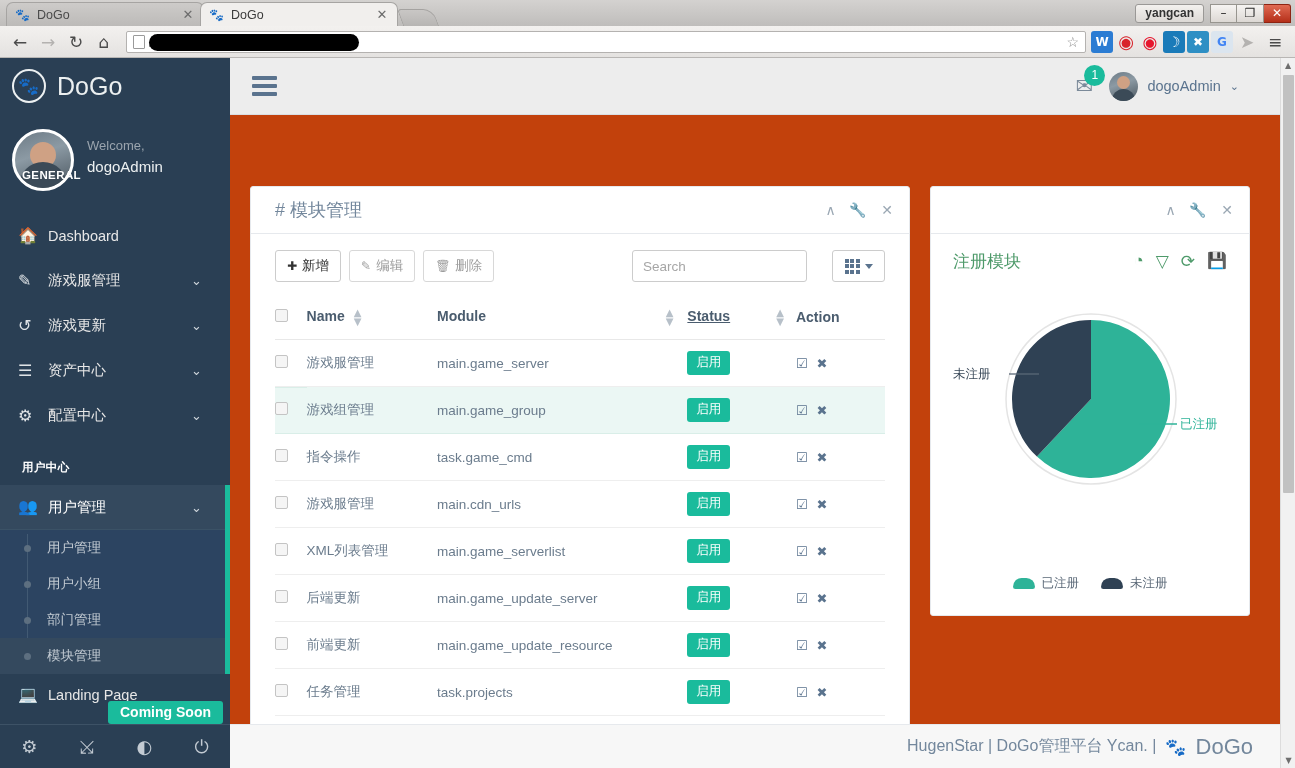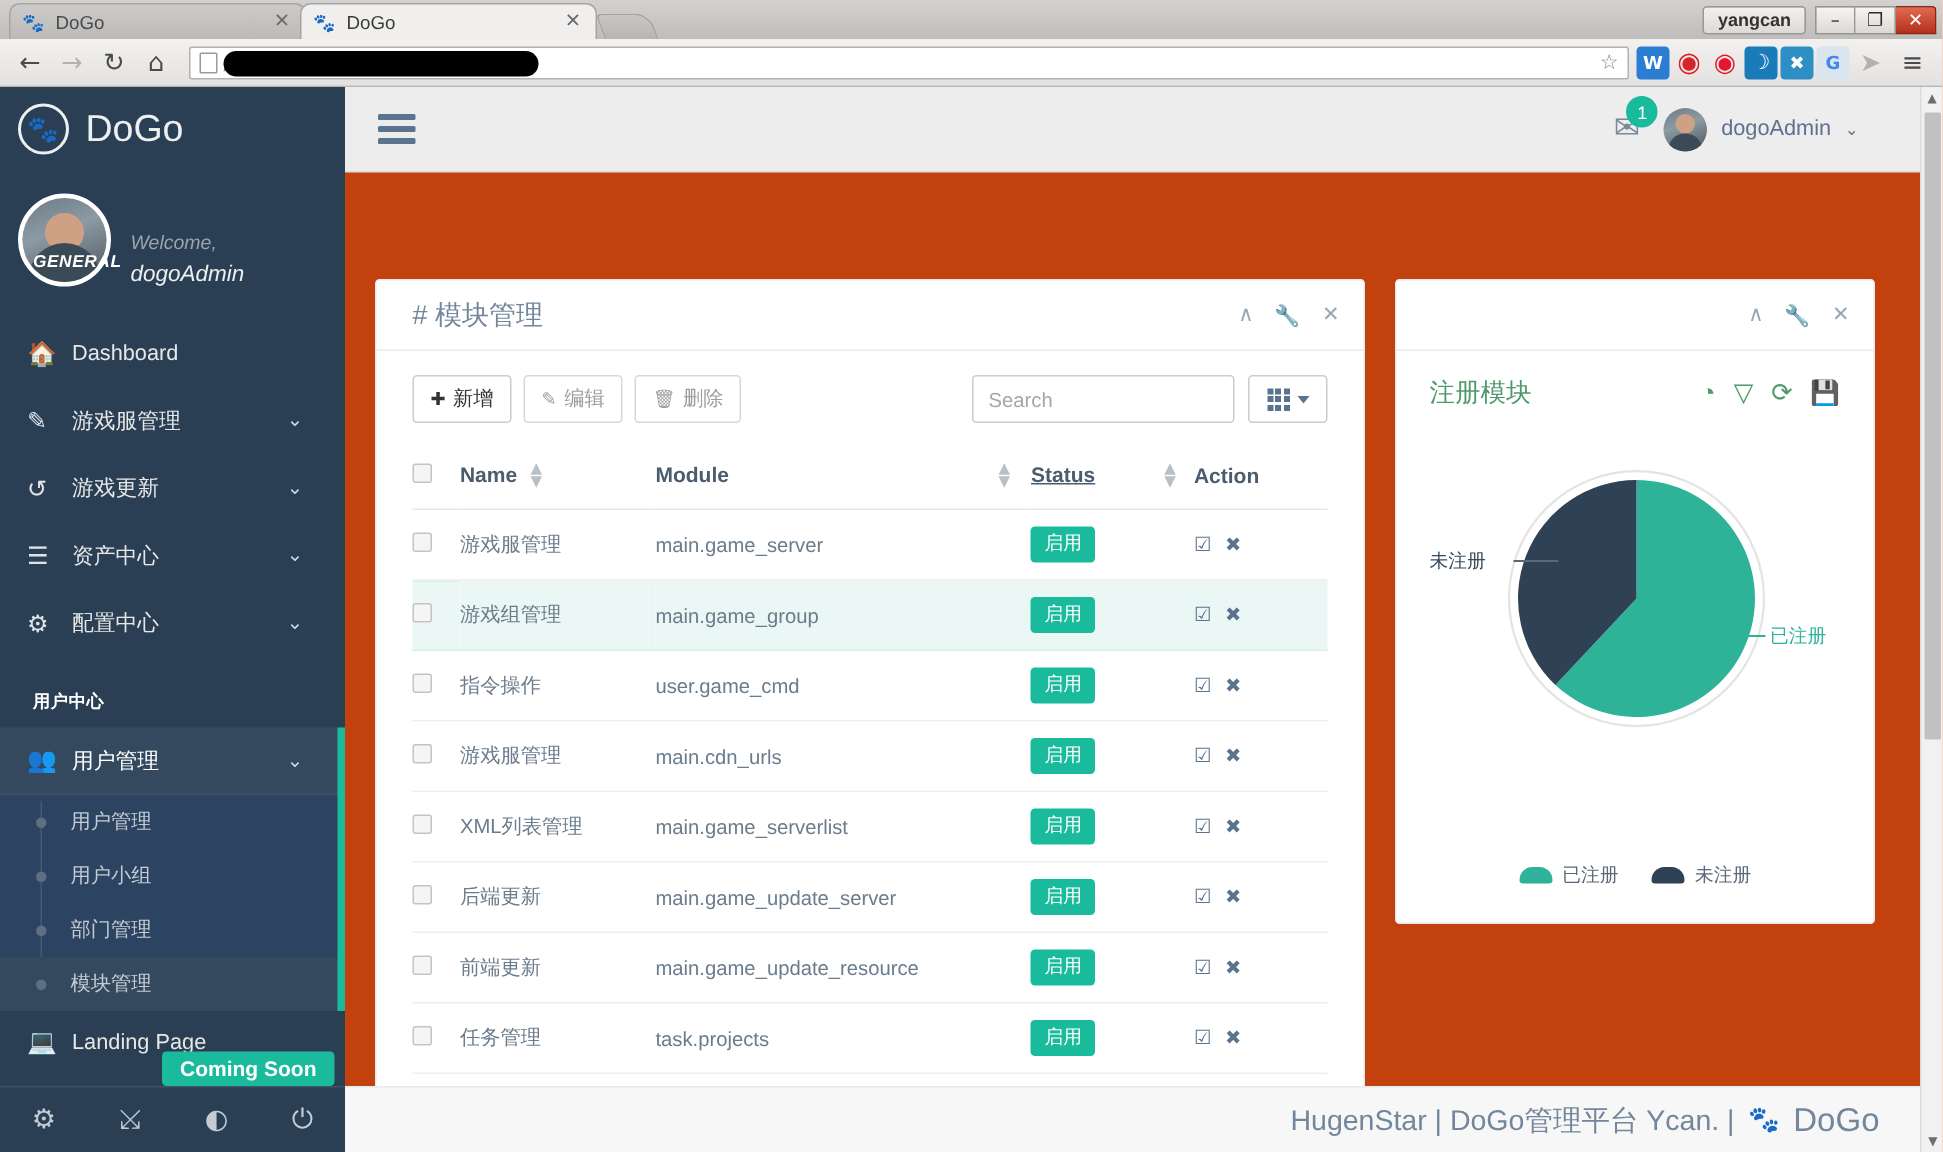--- a/index.html
+++ b/index.html
@@ -217,23 +217,22 @@
   }
   .brand-name {
     font-size: 25px;
     color: #ECF0F1;
     margin-left: 11px;
     font-weight: normal;
   }
   .profile {
     padding: 14px 0 6px 12px;
     display: flex;
-    align-items: flex-end;
+    align-items: flex-start;
     position: relative;
-    font-style: italic;
   }
   .avatar-lg {
     width: 62px; height: 62px;
     border-radius: 50%;
     border: 3px solid #fff;
     flex: 0 0 62px;
     background: linear-gradient(160deg,#6d7b86 0%, #8c9aa4 40%, #4a565f 100%);
     position: relative;
     overflow: hidden;
   }
@@ -473,21 +472,21 @@
     font-size: 13.5px;
     color: #333;
     display: flex;
     align-items: center;
     gap: 5px;
     cursor: pointer;
     font-family: "Liberation Sans", sans-serif;
   }
   .btn-default.muted { color: #9d9d9d; border-color: #d8d8d8; }
   .btn-ico { font-size: 12px; font-family: "DejaVu Sans", sans-serif; }
-  .toolbar-right { margin-left: auto; display: flex; gap: 9px; justify-content: flex-end; }
+  .toolbar-right { margin-left: auto; display: flex; gap: 25px; justify-content: flex-end; }
   .search-input {
     width: 175px; height: 32px;
     border: 1px solid #ccc;
     border-radius: 3px;
     padding: 0 10px;
     font-size: 13.5px;
     color: #555;
     outline: none;
     font-family: "Liberation Sans", sans-serif;
   }
@@ -599,21 +598,21 @@
     left: 230px; bottom: 0;
     width: 1051px; height: 44px;
     background: #F7F7F7;
     border-top: 1px solid #E6E9ED;
     display: flex;
     align-items: center;
     justify-content: flex-end;
     padding-right: 28px;
     gap: 9px;
   }
-  .footer-text { font-size: 19px; color: #73879C; }
+  .footer-text { font-size: 16px; color: #73879C; }
   .footer-paw { font-size: 17px; color: #5A738E; font-family:"DejaVu Sans",sans-serif; }
   .footer-brand { font-size: 22px; color: #73879C; }
 
   
   #vscroll {
     position: absolute;
     right: 0; top: 0;
     width: 15px; height: 710px;
     background: #F1F1F1;
     border-left: 1px solid #dcdcdc;
@@ -900,21 +899,21 @@
                 <td>
                   <span class="act-icons">
                     <span>☑</span>
                     <span>✖</span>
                   </span>
                 </td>
               </tr>
               <tr>
                 <td><span class="cb"></span></td>
                 <td>指令操作</td>
-                <td>user.game_cmd</td>
+                <td>task.game_cmd</td>
                 <td><span class="badge-on">启用</span></td>
                 <td>
                   <span class="act-icons">
                     <span>☑</span>
                     <span>✖</span>
                   </span>
                 </td>
               </tr>
               <tr>
                 <td><span class="cb"></span></td>

